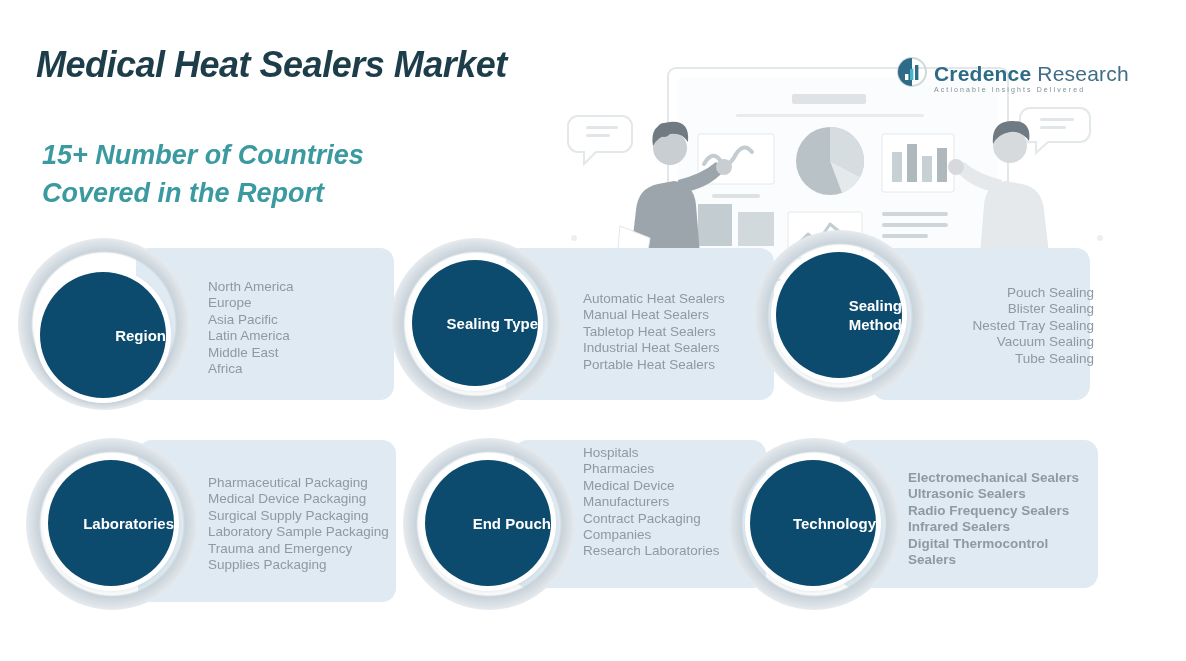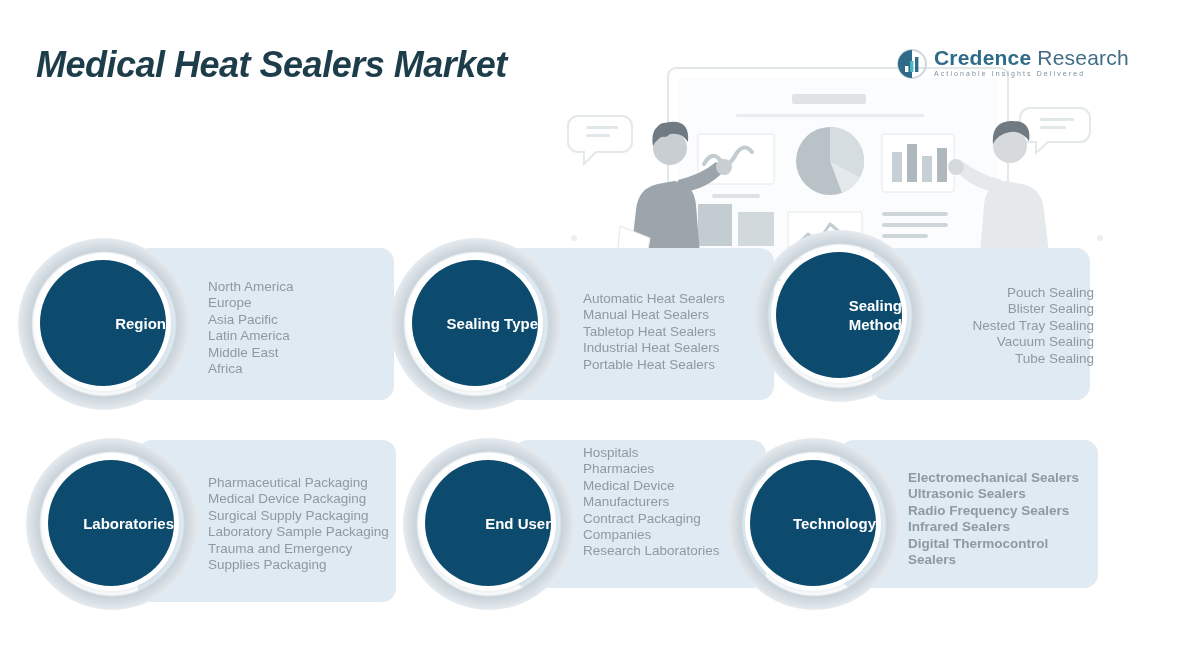--- a/index.html
+++ b/index.html
@@ -65,20 +65,21 @@
   }
   .logo-mark {
     width: 30px;
     height: 30px;
     flex: 0 0 auto;
   }
   .logo-text {
     display: flex;
     flex-direction: column;
     justify-content: center;
+    margin-top: 16px;
   }
   .logo-name {
     font-size: 21px;
     color: #3f6e86;
     line-height: 21px;
     letter-spacing: 0.2px;
     white-space: nowrap;
   }
   .logo-name .bold { font-weight: bold; color: #2e6b88; }
   .logo-tag {
@@ -192,20 +193,24 @@
     <path d="M433 84 q-2 -22 18 -23 q21 -1 18 20 q-8 -11 -19 -9 q-12 2 -17 12 z" fill="#6f7a82"></path>
     <path d="M442 120 q-24 -6 -38 -18 l-8 9 q16 18 44 22 z" fill="#e6e9eb"></path>
     <circle cx="396" cy="107" r="8" fill="#d6dadd"></circle>
 
     <circle cx="14" cy="178" r="3" fill="#eceff1"></circle>
     <circle cx="540" cy="178" r="3" fill="#eceff1"></circle>
   </svg>
 
   <div class="page-title">Medical Heat Sealers Market</div>
 
+  <div class="subtitle">
+    <span>15+ Number of Countries</span>
+    <span class="l2">Covered in the Report</span>
+  </div>
 
   <div class="logo">
     <svg class="logo-mark" viewBox="0 0 30 30" xmlns="http://www.w3.org/2000/svg">
       <circle cx="15" cy="15" r="14" fill="none" stroke="#cfd8dd" stroke-width="2"></circle>
       <path d="M15 1 A14 14 0 0 0 15 29 Z" fill="#2e6b88"></path>
       <rect x="8" y="17" width="3.4" height="6" fill="#ffffff"></rect>
       <rect x="13" y="12" width="3.4" height="11" fill="#45b6c4"></rect>
       <rect x="18" y="8" width="3.4" height="15" fill="#2e6b88"></rect>
     </svg>
     <div class="logo-text">
@@ -213,21 +218,21 @@
         <span class="bold">Credence</span>
         <span>Research</span>
       </div>
       <div class="logo-tag">Actionable Insights Delivered</div>
     </div>
   </div>
 
   <div class="seg">
     <div class="seg-card" style="left:136px; top:248px; width:258px; height:152px;"></div>
     <div class="seg-ring" style="left:18px;  top:238px; width:172px; height:172px;"></div>
-    <div class="seg-circle" style="left:40px;  top:260px; width:126px; height:126px;">
+    <div class="seg-circle" style="left:40px;  top:272px; width:126px; height:126px;">
       <span>Region</span>
     </div>
     <div class="seg-list" style="left:208px; top:279px; width:180px;">North America
 Europe
 Asia Pacific
 Latin America
 Middle East
 Africa</div>
   </div>
 
@@ -268,21 +273,21 @@
 Medical Device Packaging
 Surgical Supply Packaging
 Laboratory Sample Packaging
 Trauma and Emergency Supplies Packaging</div>
   </div>
 
   <div class="seg">
     <div class="seg-card" style="left:514px; top:440px; width:252px; height:148px;"></div>
     <div class="seg-ring" style="left:403px; top:438px; width:172px; height:172px;"></div>
     <div class="seg-circle" style="left:425px; top:460px; width:126px; height:126px;">
-      <span>End User</span>
+      <span>End Pouch</span>
     </div>
     <div class="seg-list" style="left:583px; top:445px; width:165px;">Hospitals
 Pharmacies
 Medical Device Manufacturers
 Contract Packaging Companies
 Research Laboratories</div>
   </div>
 
   <div class="seg">
     <div class="seg-card" style="left:840px; top:440px; width:258px; height:148px;"></div>

